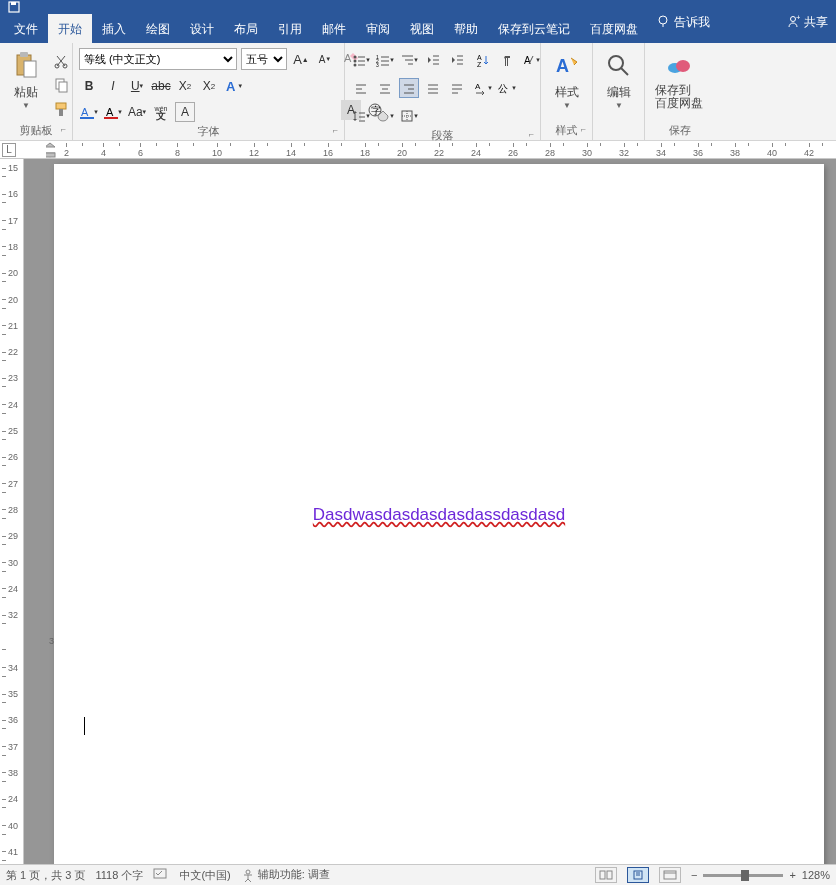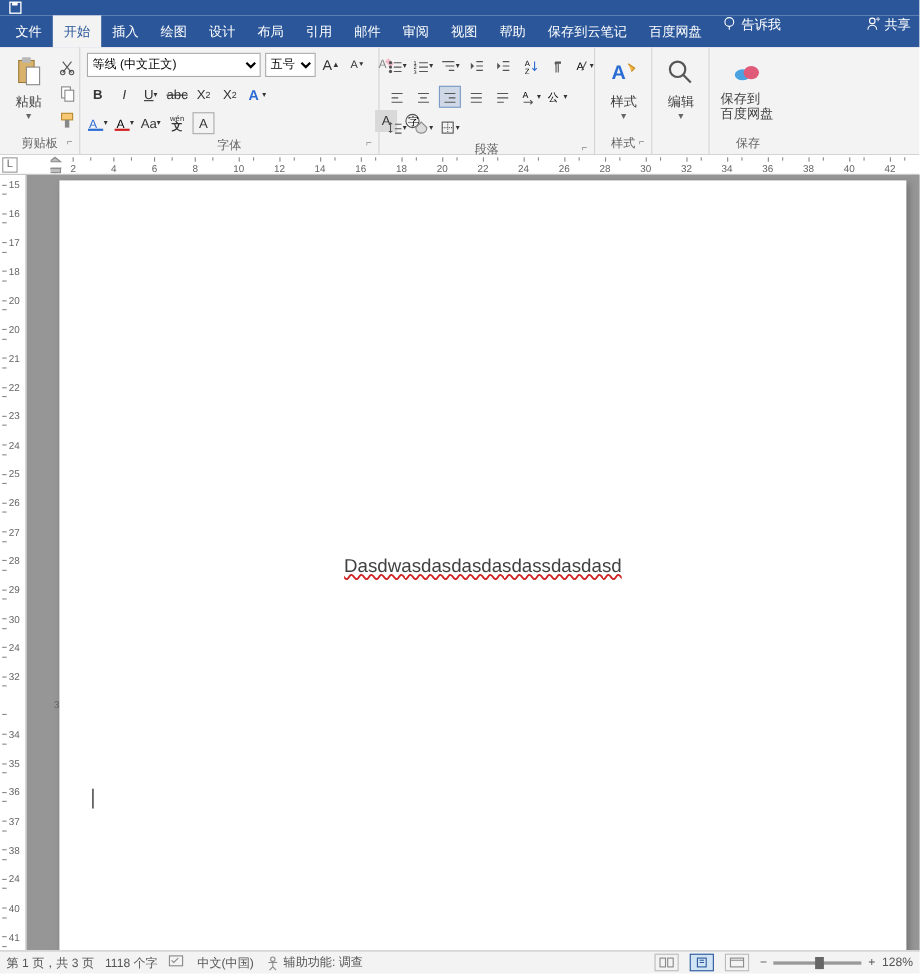--- a/index.html
+++ b/index.html
@@ -36,21 +36,21 @@
 .tick .ln{width:1px;height:4px;background:#888;margin-top:2px;}
 .tick .num{font-size:9px;color:#666;margin-top:1px;}
 .tick.mid .ln{height:3px;}
 .page-area{position:absolute;top:159px;left:0;right:0;bottom:21px;background:#969696;overflow:hidden;}
 .ruler-v{position:absolute;left:0;top:0;width:24px;bottom:0;background:#fff;border-right:1px solid #c8c8c8;}
 .vtick{position:absolute;left:0;width:24px;display:flex;align-items:center;}
 .vtick .ln{width:4px;height:1px;background:#888;margin-left:2px;}
 .vtick .num{font-size:9px;color:#666;margin-left:2px;}
 .pagewrap{position:absolute;left:24px;right:0;top:0;bottom:0;overflow:hidden;}
 .page{position:absolute;left:30px;top:5px;width:770px;height:1060px;background:#fff;box-shadow:2px 2px 6px rgba(0,0,0,.25);}
-.doc-title{position:absolute;top:341px;left:0;right:0;text-align:center;font-size:17px;color:#404040;}
+.doc-title{position:absolute;top:341px;left:0;right:0;text-align:center;font-size:17px;color:#6d28d9;}
 .doc-title .redline{border-bottom:1.5px wavy solid;text-decoration:underline wavy #d02020;}
 .cursor-line{position:absolute;top:553px;left:30px;width:1px;height:18px;background:#000;}
 .body-text{position:absolute;top:683px;left:42px;right:30px;font-size:15px;color:#000;letter-spacing:1px;}
 .statusbar{position:absolute;bottom:0;left:0;right:0;height:21px;background:#f3f3f3;border-top:1px solid #c8c8c8;display:flex;align-items:center;font-size:11px;color:#555;padding:0 6px;gap:10px;}
 .statusbar .spacer{flex:1;}
 .viewbtn{width:22px;height:16px;border:1px solid #bbb;display:flex;align-items:center;justify-content:center;cursor:pointer;}
 .viewbtn.active{background:#d0e4f5;border-color:#2b579a;}
 .zoom{display:flex;align-items:center;gap:6px;}
 .slider{width:80px;height:3px;background:#999;position:relative;}
 .slider .thumb{position:absolute;left:38px;top:-4px;width:8px;height:11px;background:#666;}

